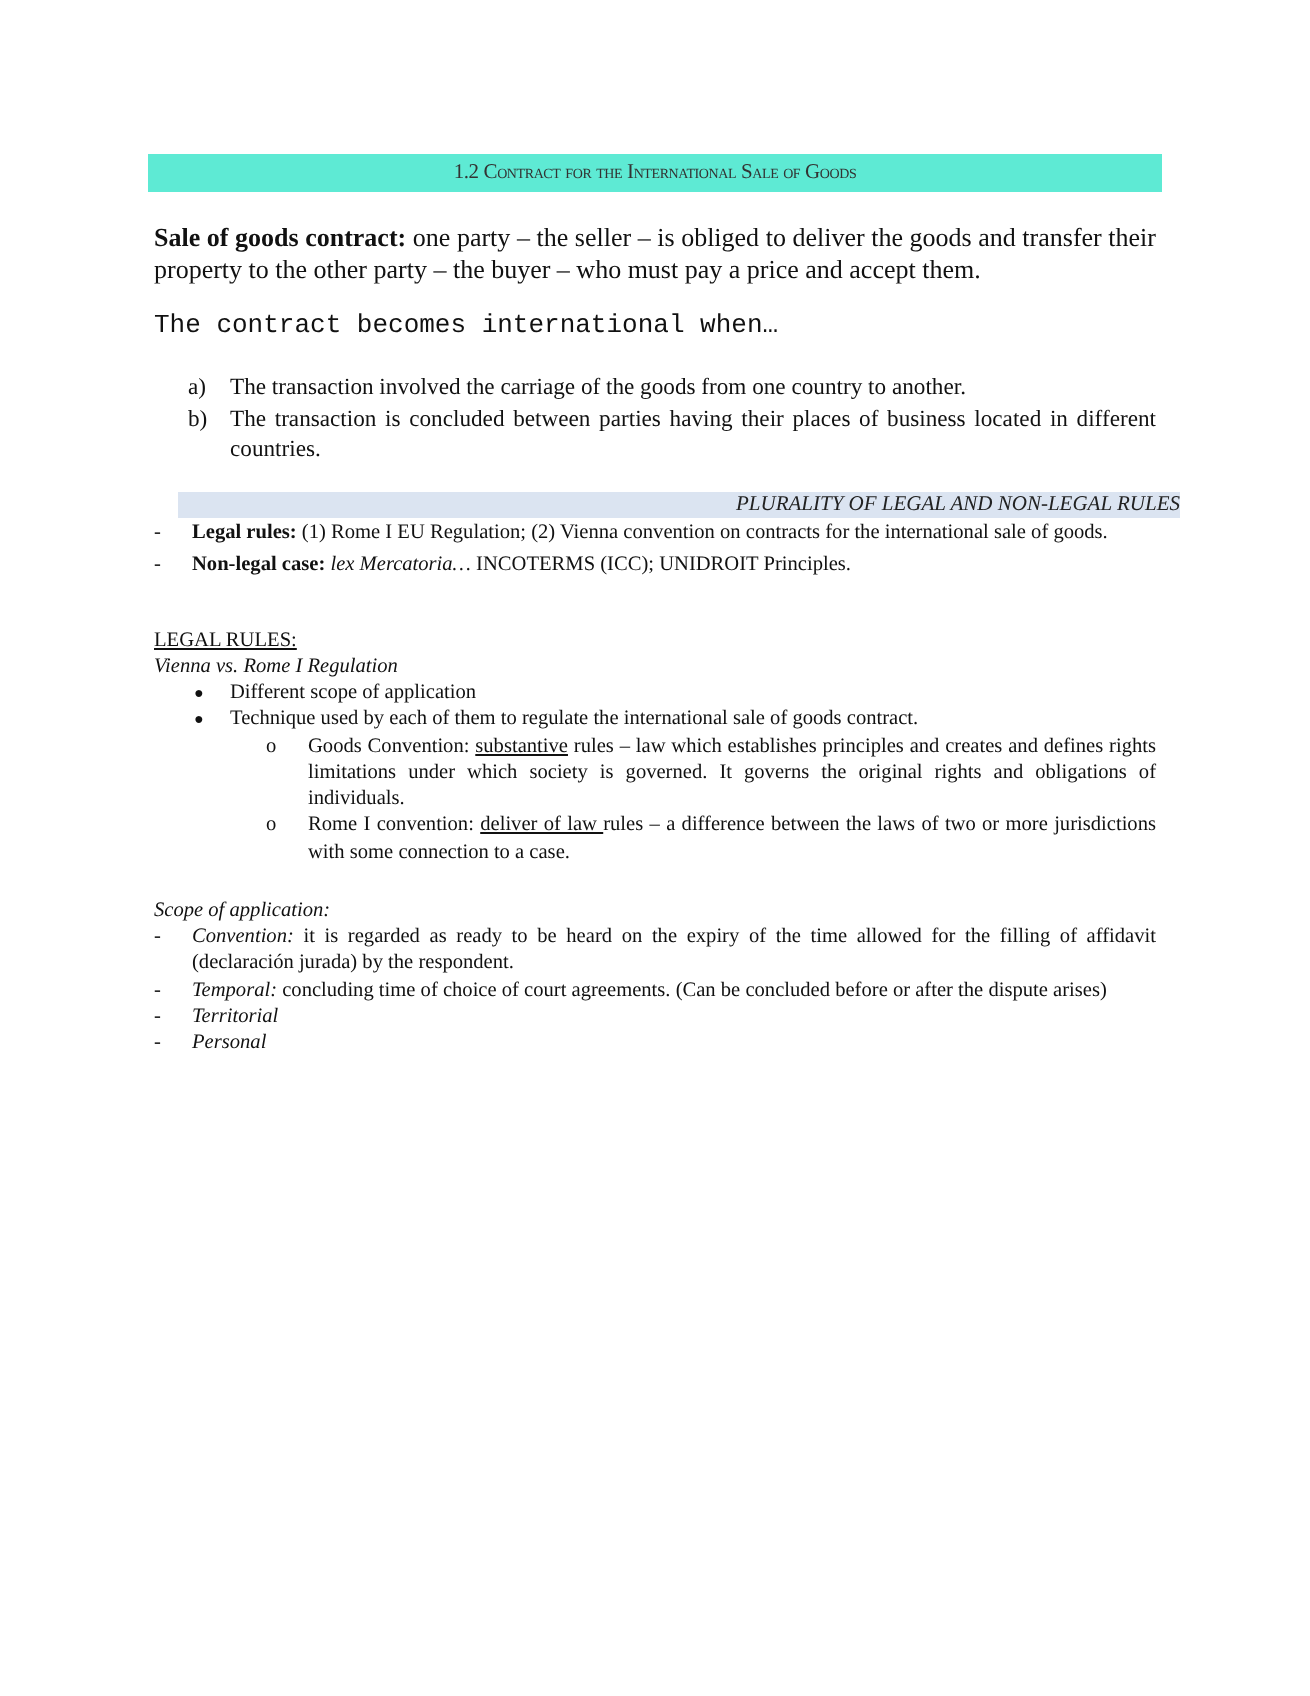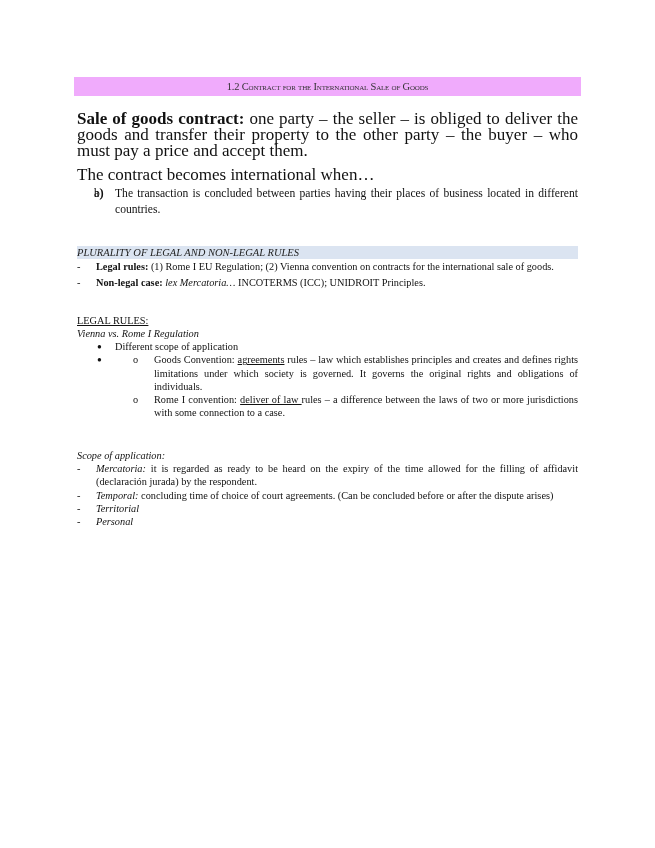--- a/index.html
+++ b/index.html
@@ -1,40 +1,41 @@
 <!DOCTYPE html>
 <html><head>
 <meta charset="utf-8">
 <style>
   html, body { margin:0; padding:0; }
   body { width:655px; height:848px; background:#ffffff; position:relative; font-family:"Liberation Serif","DejaVu Serif",serif; color:#111; overflow:hidden; }
-  .title-bar { position:absolute; left:74px; top:77px; width:507px; height:19px; background:#f0abfc; text-align:center; font-size:10.5px; line-height:19px; font-variant:small-caps; letter-spacing:-0.2px; color:#333; }
-  .p { position:absolute; left:77px; width:501px; font-size:17px; line-height:16px; text-align:justify; }
+  .title-bar { position:absolute; left:74px; top:77px; width:507px; height:19px; background:#5eead4; text-align:center; font-size:10.5px; line-height:19px; font-variant:small-caps; letter-spacing:-0.2px; color:#333; }
+  .p { position:absolute; left:77px; width:501px; font-size:13px; line-height:16px; text-align:justify; }
   .s { font-size:10.3px; line-height:13.3px; }
   b { font-weight:bold; }
   .list { position:absolute; left:77px; width:501px; margin:0; padding:0; list-style:none; }
   .li { position:relative; text-align:justify; }
   .mk { position:absolute; }
-  .section-bar { position:absolute; left:77px; top:246px; width:501px; height:13px; background:#dbe4f1; font-size:10.5px; line-height:13px; font-style:italic; color:#222; }
+  .section-bar { position:absolute; left:89px; top:246px; width:501px; height:13px; background:#dbe4f1; font-size:10.5px; line-height:13px; font-style:italic; color:#222;text-align:right; }
   u { text-decoration:underline; }
 </style>
 </head>
 <body>
 
 <div class="title-bar">1.2 Contract for the International Sale of Goods</div>
 
 <div class="p" style="top:111px;">
   <b>Sale of goods contract:</b><span> one party – the seller – is obliged to deliver the goods and transfer their property to the other party – the buyer – who must pay a price and accept them.</span>
 </div>
 
-<div class="p" style="top:167px;">The contract becomes international when…</div>
+<div class="p" style="top:155px;font-family:Liberation Mono, monospace;">The contract becomes international when…</div>
 
 <div class="list" style="top:186px; font-size:11.6px; line-height:15.5px;">
   <div class="li" style="padding-left:38px;">
     <span class="mk" style="left:17px;">a)</span>
+    <span>The transaction involved the carriage of the goods from one country to another.</span>
   </div>
   <div class="li" style="padding-left:38px;">
     <span class="mk" style="left:17px;">b)</span>
     <span>The transaction is concluded between parties having their places of business located in different countries.</span>
   </div>
 </div>
 
 <div class="section-bar">PLURALITY OF LEGAL AND NON-LEGAL RULES</div>
 
 <div class="list s" style="top:260px;">
@@ -51,37 +52,38 @@
 <div class="p s" style="top:314px;"><u>LEGAL RULES:</u></div>
 <div class="p s" style="top:327px;font-style:italic;">Vienna vs. Rome I Regulation</div>
 
 <div class="list s" style="top:340px;">
   <div class="li" style="padding-left:38px;">
     <span class="mk" style="left:20px; font-size:8px;">●</span>
     <span>Different scope of application</span>
   </div>
   <div class="li" style="padding-left:38px;">
     <span class="mk" style="left:20px; font-size:8px;">●</span>
+    <span>Technique used by each of them to regulate the international sale of goods contract.</span>
   </div>
   <div class="li" style="padding-left:77px;">
     <span class="mk" style="left:56px;">o</span>
-    <span>Goods Convention: </span><u>agreements</u><span> rules – law which establishes principles and creates and defines rights limitations under which society is governed. It governs the original rights and obligations of individuals.</span>
+    <span>Goods Convention: </span><u>substantive</u><span> rules – law which establishes principles and creates and defines rights limitations under which society is governed. It governs the original rights and obligations of individuals.</span>
   </div>
   <div class="li" style="padding-left:77px;">
     <span class="mk" style="left:56px;">o</span>
     <span>Rome I convention: </span><u>deliver of law </u><span>rules – a difference between the laws of two or more jurisdictions with some connection to a case.</span>
   </div>
 </div>
 
 <div class="p s" style="top:449px; font-style:italic;font-family:Liberation Serif, serif;">Scope of application:</div>
 
 <div class="list s" style="top:462px;">
   <div class="li" style="padding-left:19px;">
     <span class="mk" style="left:0;">-</span>
-    <i>Mercatoria:</i><span> it is regarded as ready to be heard on the expiry of the time allowed for the filling of affidavit (declaración jurada) by the respondent.</span>
+    <i>Convention:</i><span> it is regarded as ready to be heard on the expiry of the time allowed for the filling of affidavit (declaración jurada) by the respondent.</span>
   </div>
   <div class="li" style="padding-left:19px;">
     <span class="mk" style="left:0;">-</span>
     <i>Temporal:</i><span> concluding time of choice of court agreements. (Can be concluded before or after the dispute arises)</span>
   </div>
   <div class="li" style="padding-left:19px;">
     <span class="mk" style="left:0;">-</span>
     <i>Territorial</i>
   </div>
   <div class="li" style="padding-left:19px;">

